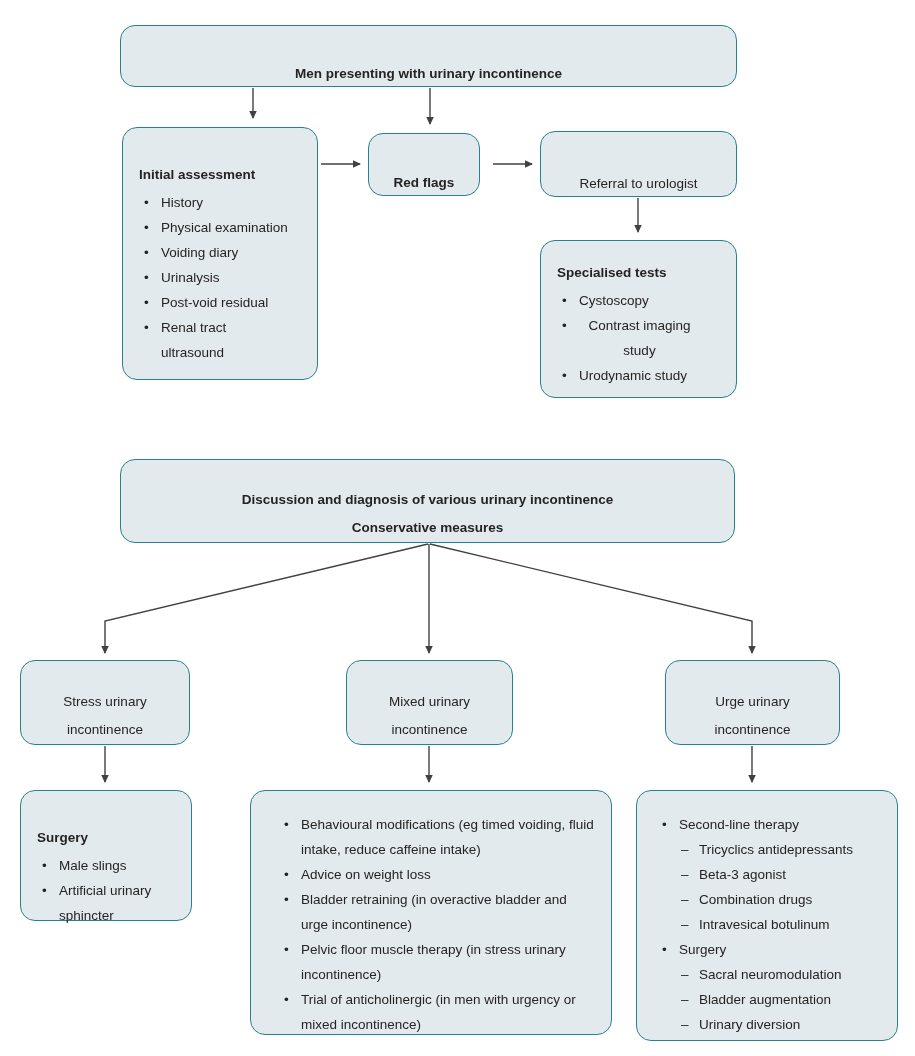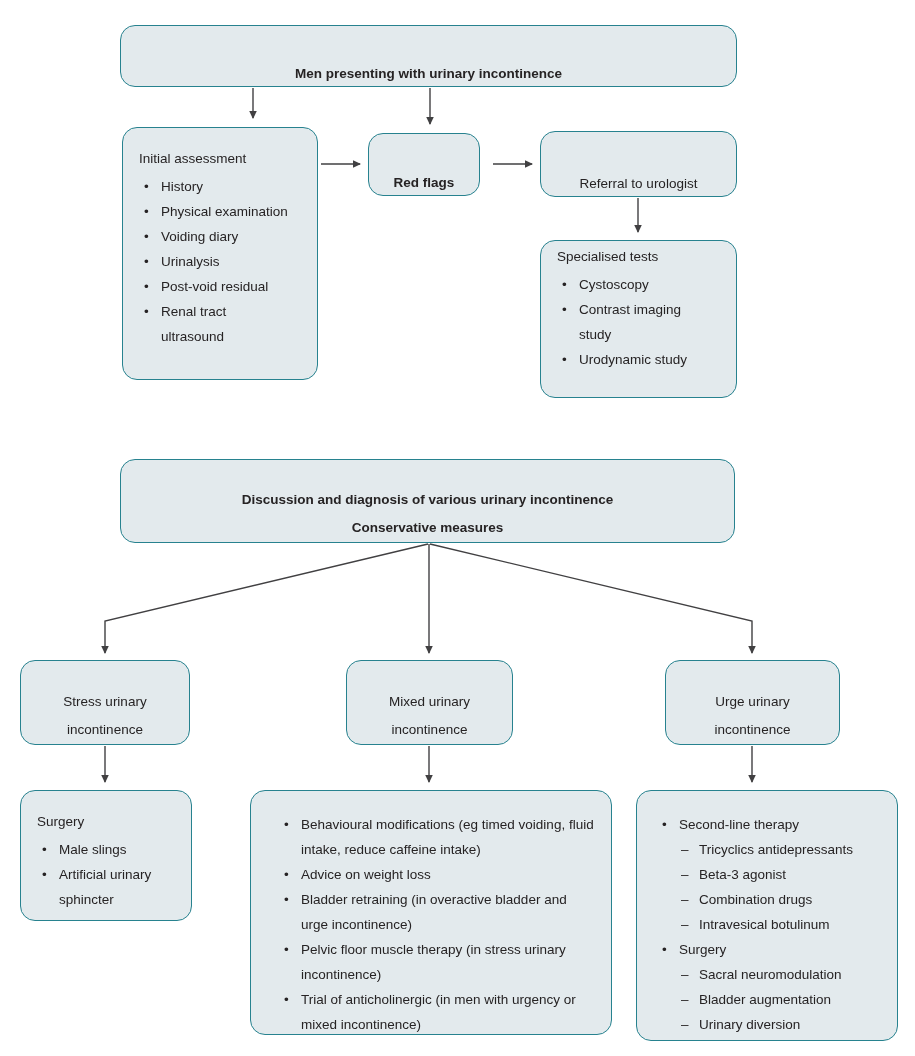--- a/index.html
+++ b/index.html
@@ -40,21 +40,21 @@
   .center-box {
     display: flex;
     flex-direction: column;
     align-items: center;
     justify-content: flex-end;
     text-align: center;
   }
   .bold { font-weight: bold; }
   .two-line { line-height: 28px; }
   .list-box { padding: 15px 12px 12px 14px; }
-  .box-title { margin: 0 0 3px 2px; }
+  .box-title { margin: 16px 0 3px 2px; font-weight: bold; }
   ul.bullets, ul.subitems {
     list-style: none;
     margin: 0;
     padding: 0;
   }
   ul.bullets > li {
     position: relative;
     padding-left: 24px;
     line-height: 25px;
   }
@@ -123,21 +123,21 @@
   </div>
 
   <div class="box center-box" style="left:540px; top:131px; width:197px; height:66px;">
     <div>Referral to urologist</div>
   </div>
 
   <div class="box list-box" style="left:540px; top:240px; width:197px; height:158px; padding-top:3px;">
     <div class="box-title">Specialised tests</div>
     <ul class="bullets">
       <li>Cystoscopy</li>
-      <li style="width:145px;">Contrast imaging study</li>
+      <li style="width:145px;text-align:center;">Contrast imaging study</li>
       <li>Urodynamic study</li>
     </ul>
   </div>
 
   <div class="box center-box bold two-line" style="left:120px; top:459px; width:615px; height:84px;">
     <div>Discussion and diagnosis of various urinary incontinence</div>
     <div>Conservative measures</div>
   </div>
 
   <div class="box center-box two-line" style="left:20px; top:660px; width:170px; height:85px;">

